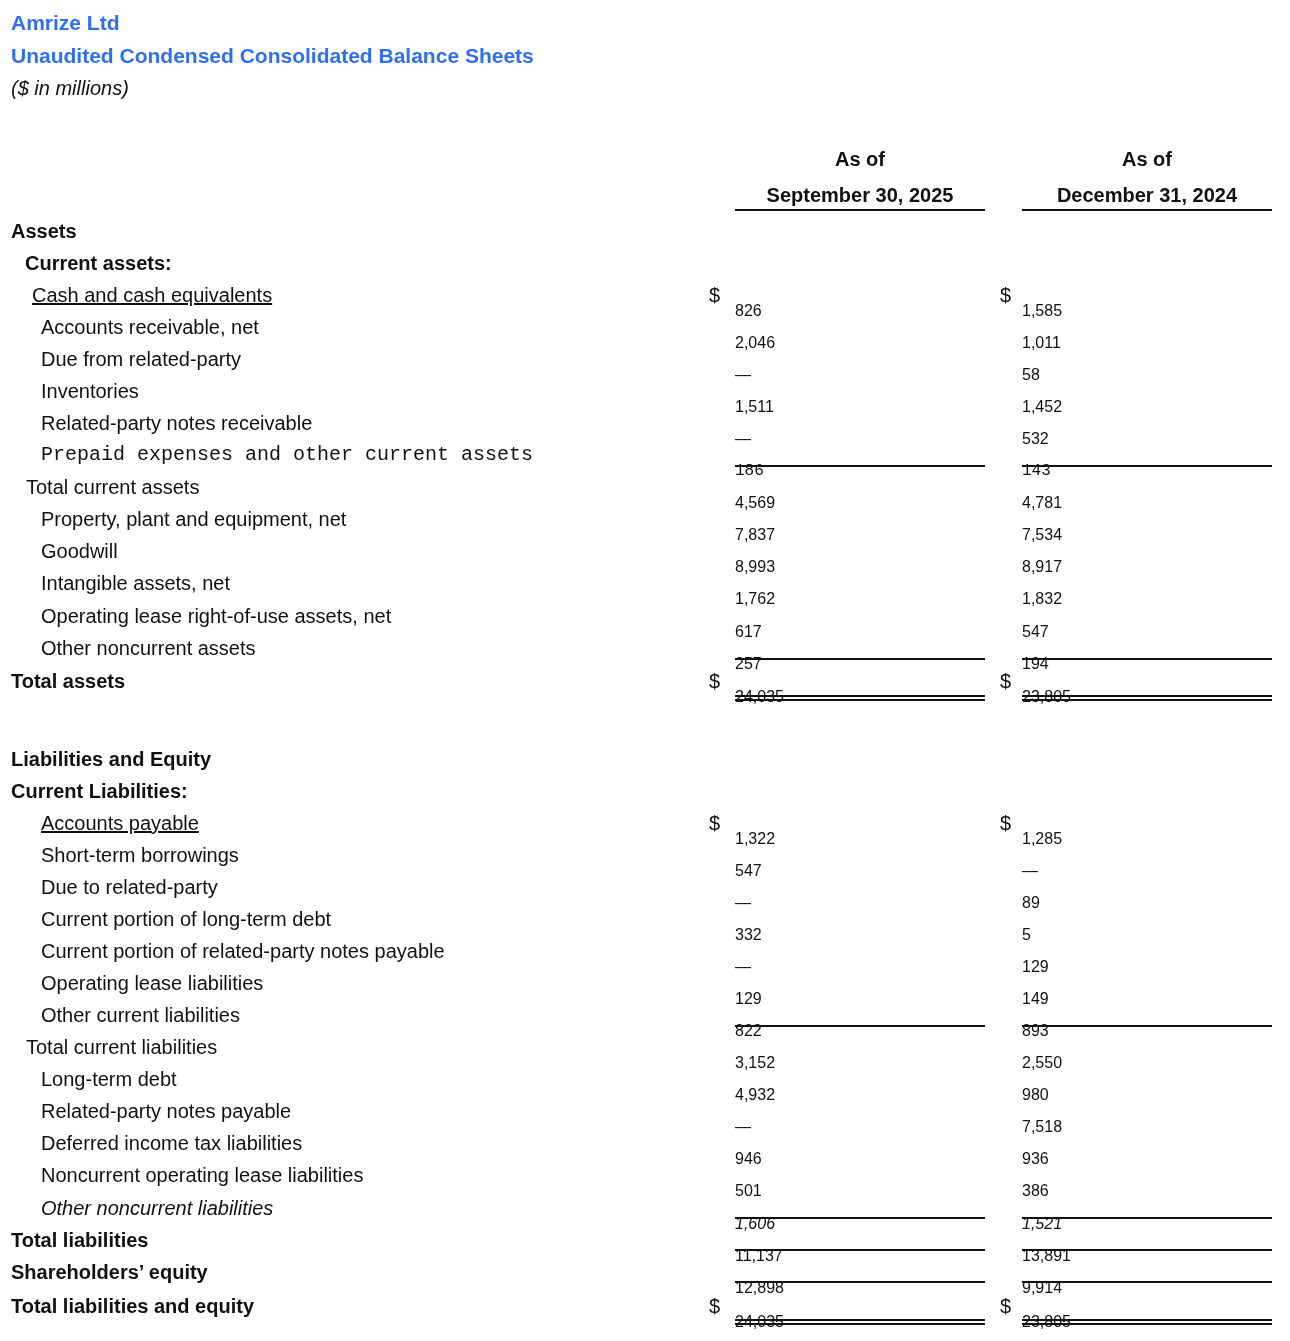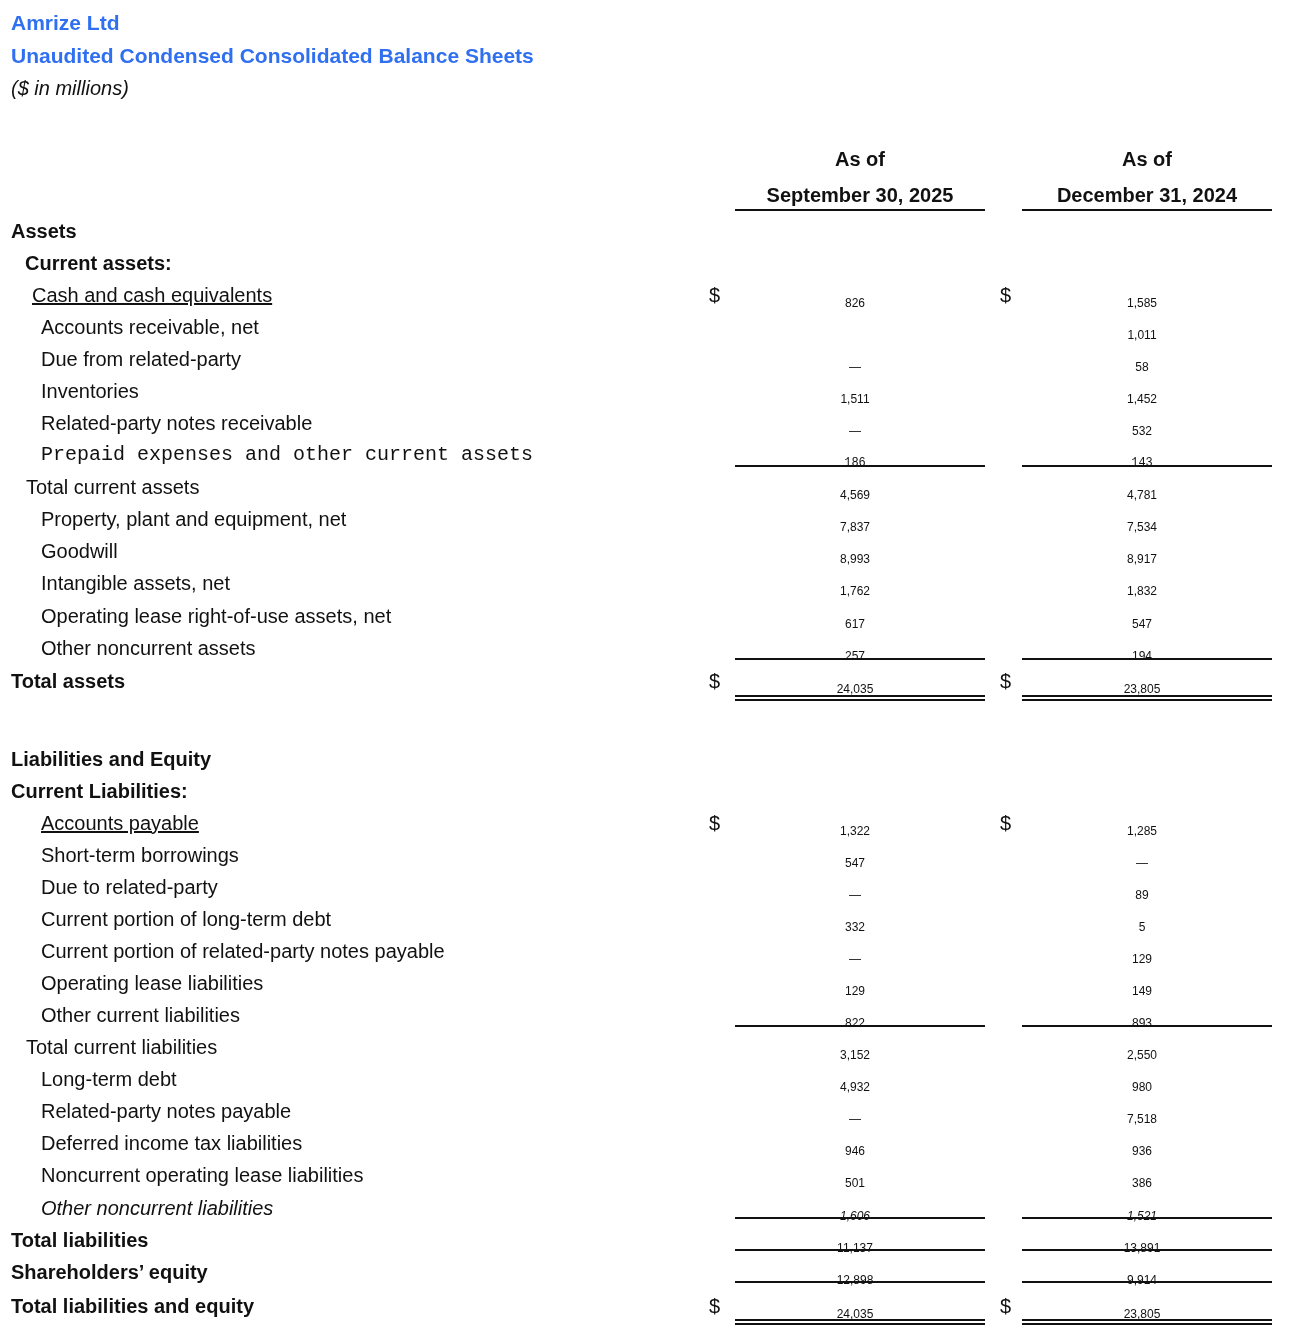--- a/index.html
+++ b/index.html
@@ -9,21 +9,21 @@
       color: #111111;
     }
     .title { position: absolute; left: 11px; font-weight: bold; font-size: 21px; color: #2f6ff0; line-height: 26px; }
     .subtitle { position: absolute; left: 11px; top: 75px; font-style: italic; font-size: 20px; line-height: 26px; color: #111; }
     .colhead { position: absolute; font-weight: bold; font-size: 20px; text-align: center; line-height: 26px; }
     .colhead-line { position: absolute; height: 2px; background: #111; }
     .row { position: absolute; left: 0; width: 1115px; height: 32px; }
     .lbl { position: absolute; top: 0; font-size: 20px; line-height: 32px; white-space: nowrap; }
     .lbl.bold { font-weight: bold; }
     .dollar { position: absolute; top: 0; font-size: 20px; line-height: 32px; }
-    .val { position: absolute; top: 8px; font-size: 12px; line-height: 32px; text-align: center; }
+    .val { position: absolute; top: 16px; font-size: 16px; line-height: 32px; text-align: left; }
     .v1 { left: 735px; width: 240px; }
     .v2 { left: 1022px; width: 240px; }
     .d1 { left: 709px; }
     .d2 { left: 1000px; }
     .ul { position: absolute; height: 2px; background: #111; }
     .ul1 { left: 735px; width: 250px; }
     .ul2 { left: 1022px; width: 250px; }
     .dbl { position: absolute; height: 6px; border-top: 2px solid #111; border-bottom: 2px solid #111; box-sizing: border-box; }
   </style>
 </head>
@@ -49,20 +49,21 @@
 
 <div class="row" style="top:279px;">
   <span class="lbl" style="left:32px;text-decoration:underline;">Cash and cash equivalents</span>
   <span class="dollar d1">$</span>
   <span class="val v1">826</span>
   <span class="dollar d2">$</span>
   <span class="val v2">1,585</span>
 </div>
 <div class="row" style="top:311px;">
   <span class="lbl" style="left:41px;">Accounts receivable, net</span>
+  <span class="val v1">2,046</span>
   <span class="val v2">1,011</span>
 </div>
 <div class="row" style="top:343px;">
   <span class="lbl" style="left:41px;">Due from related-party</span>
   <span class="val v1">—</span>
   <span class="val v2">58</span>
 </div>
 <div class="row" style="top:375px;">
   <span class="lbl" style="left:41px;">Inventories</span>
   <span class="val v1">1,511</span>

